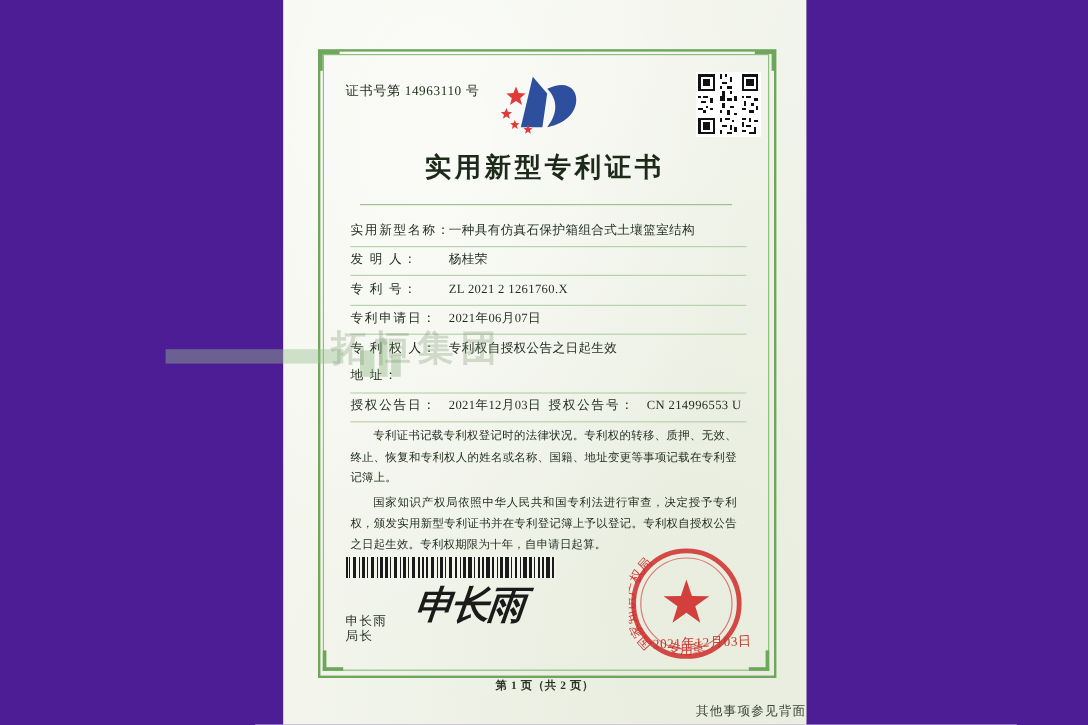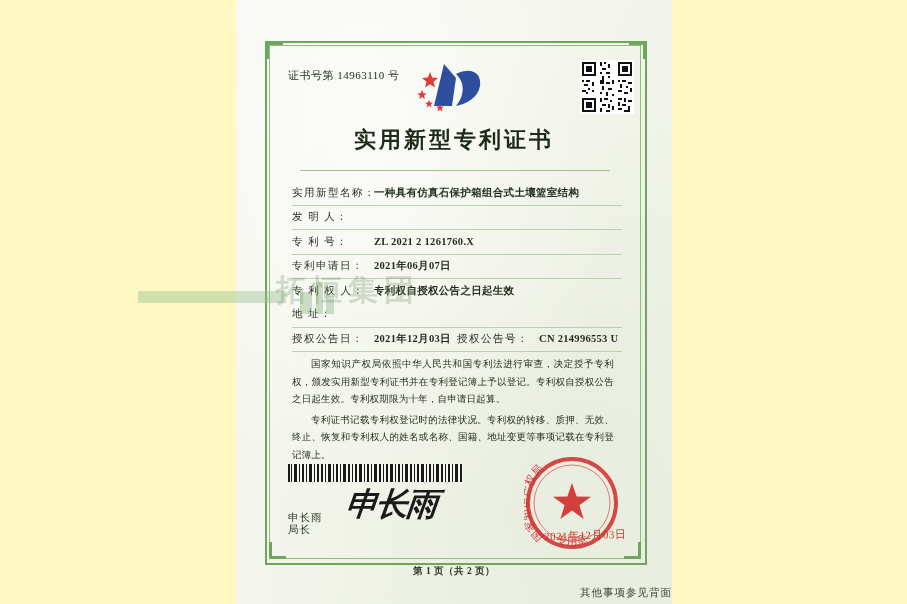--- a/index.html
+++ b/index.html
@@ -10,21 +10,21 @@
   body {
     width: 907px;
     height: 604px;
     font-family: "Liberation Serif", serif;
     overflow: hidden;
   }
   #page {
     position: relative;
     width: 907px;
     height: 604px;
-    background: #fef9c3;
+    background: #4c1d95;
   }
   
   .paper {
     position: absolute;
     left: 236px;
     top: 0px;
     width: 436px;
     height: 604px;
     background: linear-gradient(120deg, #f6f7f0 0%, #f3f5ec 40%, #eef2e6 100%);
     box-shadow: none;
@@ -139,21 +139,20 @@
     white-space: nowrap;
   }
   .flabel {
     width: 82px;
     flex: none;
     letter-spacing: 1.5px;
   }
   .fvalue {
     flex: 1;
     letter-spacing: 0.3px;
-    font-weight: bold;
   }
   .rule {
     height: 1px;
     background: #b9d2ac;
     margin: 0;
   }
   .frow.two { display: flex; }
   .fhalf { display: flex; align-items: baseline; width: 50%; }
   .fhalf .flabel { width: 82px; }
 
@@ -379,20 +378,21 @@
     <div class="title-rule"></div>
 
     <div class="fields">
       <div class="frow">
         <span class="flabel">实用新型名称：</span>
         <span class="fvalue">一种具有仿真石保护箱组合式土壤篮室结构</span>
       </div>
       <div class="rule"></div>
       <div class="frow">
         <span class="flabel">发 明 人：</span>
+        <span class="fvalue">杨桂荣</span>
       </div>
       <div class="rule"></div>
       <div class="frow">
         <span class="flabel">专 利 号：</span>
         <span class="fvalue">ZL 2021 2 1261760.X</span>
       </div>
       <div class="rule"></div>
       <div class="frow">
         <span class="flabel">专利申请日：</span>
         <span class="fvalue">2021年06月07日</span>
@@ -413,22 +413,22 @@
         </span>
         <span class="fhalf">
           <span class="flabel">授权公告号：</span>
           <span class="fvalue">CN 214996553 U</span>
         </span>
       </div>
       <div class="rule"></div>
     </div>
 
     <div class="body-text">
+      <p>专利证书记载专利权登记时的法律状况。专利权的转移、质押、无效、终止、恢复和专利权人的姓名或名称、国籍、地址变更等事项记载在专利登记簿上。</p>
       <p>国家知识产权局依照中华人民共和国专利法进行审查，决定授予专利权，颁发实用新型专利证书并在专利登记簿上予以登记。专利权自授权公告之日起生效。专利权期限为十年，自申请日起算。</p>
-      <p>专利证书记载专利权登记时的法律状况。专利权的转移、质押、无效、终止、恢复和专利权人的姓名或名称、国籍、地址变更等事项记载在专利登记簿上。</p>
     </div>
 
     <div class="barcode">
       <svg width="175" height="18" shape-rendering="crispEdges">
         <rect width="175" height="18" fill="#f4f6ee"></rect>
         <g fill="#1a1a1a">
           <rect x="0" y="0" width="2" height="18"></rect>
             <rect x="3" y="0" width="1" height="18"></rect>
           <rect x="6" y="0" width="3" height="18"></rect>
             <rect x="11" y="0" width="1" height="18"></rect>

